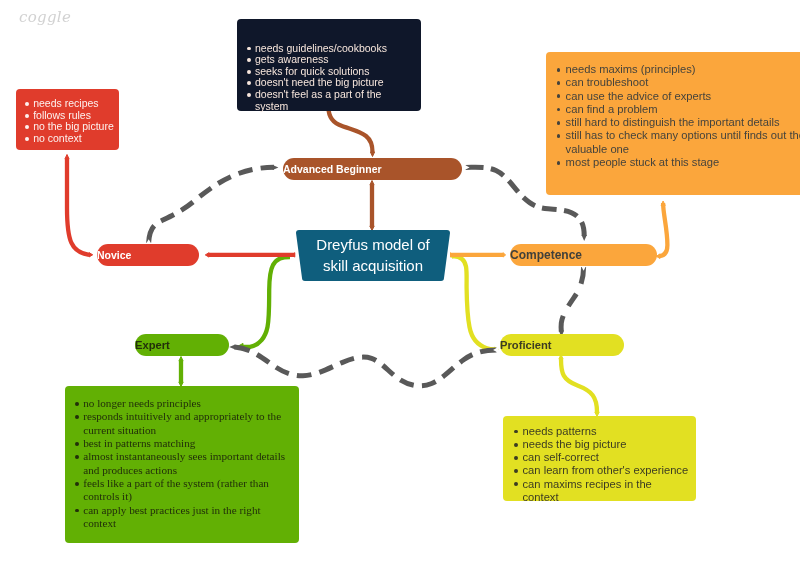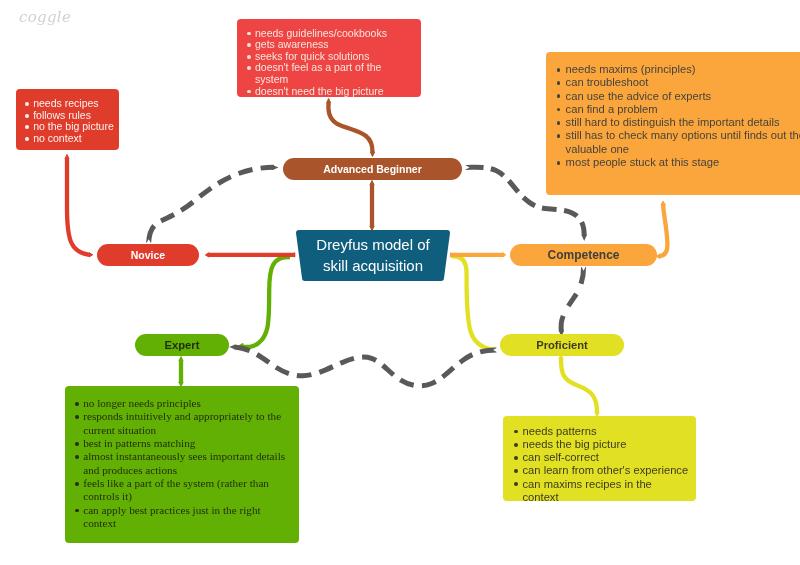--- a/index.html
+++ b/index.html
@@ -43,21 +43,21 @@
   .note ul { margin:0; padding:0; list-style:none; }
   .note li { position:relative; }
   .note li::before {
     content:""; position:absolute; left:calc(-1 * var(--bull, 9px));
     top:calc(var(--lh, 11.5px) * 0.5 - 1.9px);
     width:3.8px; height:3.8px; border-radius:50%; background:currentColor;
   }
 
   .pill {
     position:absolute; border-radius:999px;
-    display:flex; align-items:center; justify-content:center;
+    display:flex; align-items:center; justify-content:flex-start;
     font-weight:bold; font-size:11px; box-sizing:border-box;
     white-space:nowrap;
   }
 
   .centre {
     position:absolute; left:293px; top:230px; width:160px; height:51px;
   }
   .centre .shape { position:absolute; inset:0; }
   .centre .txt {
     position:absolute; inset:0; display:flex; flex-direction:column;
@@ -150,27 +150,27 @@
   <div class="logo">coggle</div>
 
 <div class="note" style="left: 16px; top: 89px; width: 103px; height: 61px; background: rgb(224, 60, 44); color: rgb(253, 241, 239); font-size: 10.5px; line-height: 11.55px; padding-top: 9.3px; padding-left: 17.2px; padding-right: 2px; --bull: 8px; --lh: 11.55px;">
       <ul>
         <li>needs recipes</li>
         <li>follows rules</li>
         <li>no the big picture</li>
         <li>no context</li>
       </ul>
     </div>
-    <div class="note" style="left: 237px; top: 18.7px; width: 184px; height: 78px; background: #ef4444; color: rgb(247, 230, 220); font-size: 10.5px; line-height: 11.6px; padding-top: 9px; padding-left: 18px; padding-right: 4px; --bull: 8px; --lh: 11.6px;">
+    <div class="note" style="left: 237px; top: 18.7px; width: 184px; height: 92px; background: #0f172a; color: rgb(247, 230, 220); font-size: 10.5px; line-height: 11.6px; padding-top: 24px; padding-left: 18px; padding-right: 4px; --bull: 8px; --lh: 11.6px;">
       <ul>
         <li>needs guidelines/cookbooks</li>
         <li>gets awareness</li>
         <li>seeks for quick solutions</li>
+        <li>doesn't need the big picture</li>
         <li>doesn't feel as a part of the system</li>
-        <li>doesn't need the big picture</li>
       </ul>
     </div>
     <div class="note" style="left: 546px; top: 52px; width: 264px; height: 143px; background: rgb(251, 166, 60); color: rgb(69, 67, 60); font-size: 11.2px; line-height: 13.3px; padding-top: 11px; padding-left: 19.6px; padding-right: 2px; --bull: 9.000000000000002px; --lh: 13.3px;">
       <ul>
         <li>needs maxims (principles)</li>
         <li>can troubleshoot</li>
         <li>can use the advice of experts</li>
         <li>can find a problem</li>
         <li>still hard to distinguish the important details</li>
         <li>still has to check many options until finds out the valuable one</li>

